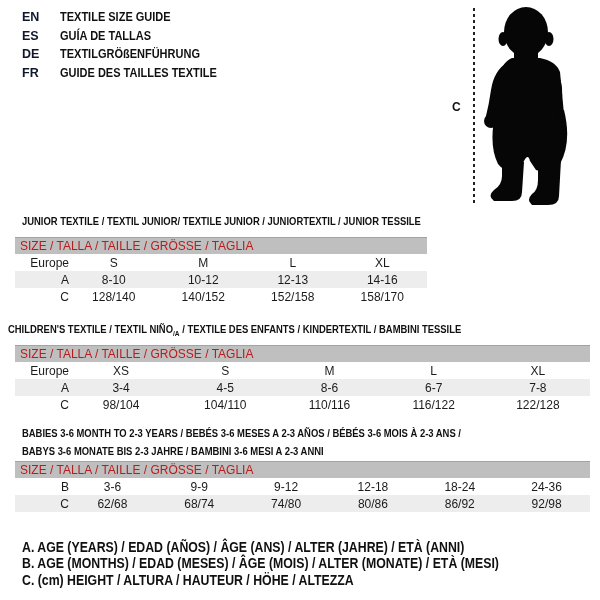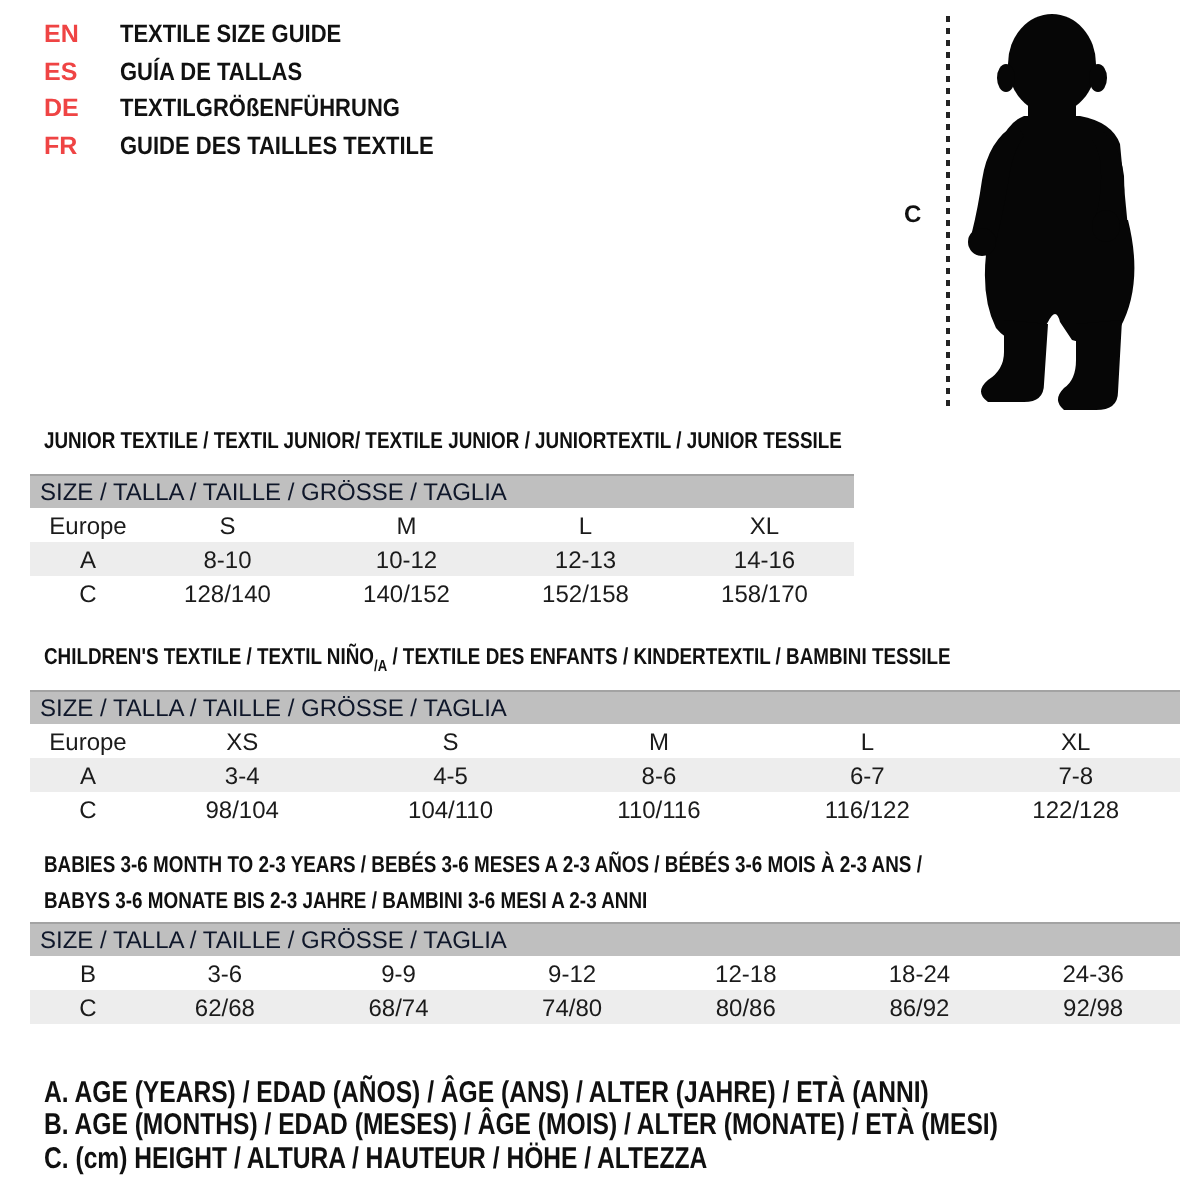--- a/index.html
+++ b/index.html
@@ -7,48 +7,48 @@
     width:600px;height:600px;position:relative;background:#ffffff;
     font-family:"Liberation Sans", sans-serif;color:#1b1b1b;overflow:hidden;
   }
   .abs{position:absolute;}
   .cond{display:inline-block;transform:scaleX(0.82);transform-origin:0 50%;white-space:nowrap;}
   .cond90{display:inline-block;transform:scaleX(0.88);transform-origin:0 50%;white-space:nowrap;}
 
   
   .lang-list{top:8px;left:22px;}
   .lang-row{display:flex;height:18.6px;align-items:center;}
-  .lang-code{width:38px;font-weight:bold;font-size:12.5px;color:#ef4444;}
+  .lang-code{width:38px;font-weight:bold;font-size:12.5px;color:#0f172a;}
   .lang-label{font-weight:bold;font-size:12.5px;color:#111;}
 
   
   .figure-area{top:0;left:440px;width:160px;height:215px;}
   .dash-line{
     position:absolute;left:33px;top:8px;width:2px;height:198px;
     background:repeating-linear-gradient(to bottom,#222 0 3px,transparent 3px 6px);
   }
   .c-label{position:absolute;left:12px;top:100px;font-weight:bold;font-size:12px;color:#111;}
   .baby-svg{position:absolute;left:36px;top:4px;}
 
   
   .sec-title{font-weight:bold;font-size:11.5px;color:#101010;line-height:15px;}
   .title-sub{font-size:8px;vertical-align:sub;}
 
   
   .size-block{position:absolute;}
   .size-bar{
     height:17px;line-height:17px;background:#bfbfbf;border-top:1px solid #a3a3a3;
-    font-size:12px;color:#0f172a;padding-left:5px;box-sizing:border-box;
+    font-size:12px;color:#b91c1c;padding-left:5px;box-sizing:border-box;
   }
   table.size-table{border-collapse:collapse;table-layout:fixed;}
   table.size-table td{
     height:17px;padding:0;font-size:12px;color:#1b1b1b;text-align:center;
     overflow:hidden;white-space:nowrap;
   }
-  table.size-table td.row-label{text-align:center;padding-left:4px;width:50px;}
+  table.size-table td.row-label{text-align:right;padding-left:4px;width:50px;}
   table.size-table tr:nth-child(2) td{background:#ededed;}
 
   
   .footnotes{top:538px;left:22px;}
   .footnote{height:16.5px;font-weight:bold;font-size:15px;color:#101010;display:flex;align-items:center;}
 </style>
 </head>
 <body>
 
 <div class="abs lang-list">
@@ -123,21 +123,21 @@
       <td class="row-label">C</td>
       <td>128/140</td>
       <td>140/152</td>
       <td>152/158</td>
       <td>158/170</td>
     </tr>
   </tbody>
     </table>
 </div>
 
-<div class="abs" style="top:319px;left:22px;">
+<div class="abs" style="top:319px;left:8px;">
   <span class="sec-title cond"><span>CHILDREN'S TEXTILE / TEXTIL NIÑO</span><span class="title-sub">/A</span><span> / TEXTILE DES ENFANTS / KINDERTEXTIL / BAMBINI TESSILE</span></span>
 </div>
 <div class="abs size-block" style="top:345px;left:15px;width:575px;">
   <div class="size-bar">SIZE / TALLA / TAILLE / GRÖSSE / TAGLIA</div>
   <table class="size-table" style="width:575px;">
     <tbody>
         <tr>
       <td class="row-label">Europe</td>
       <td>XS</td>
       <td>S</td>

